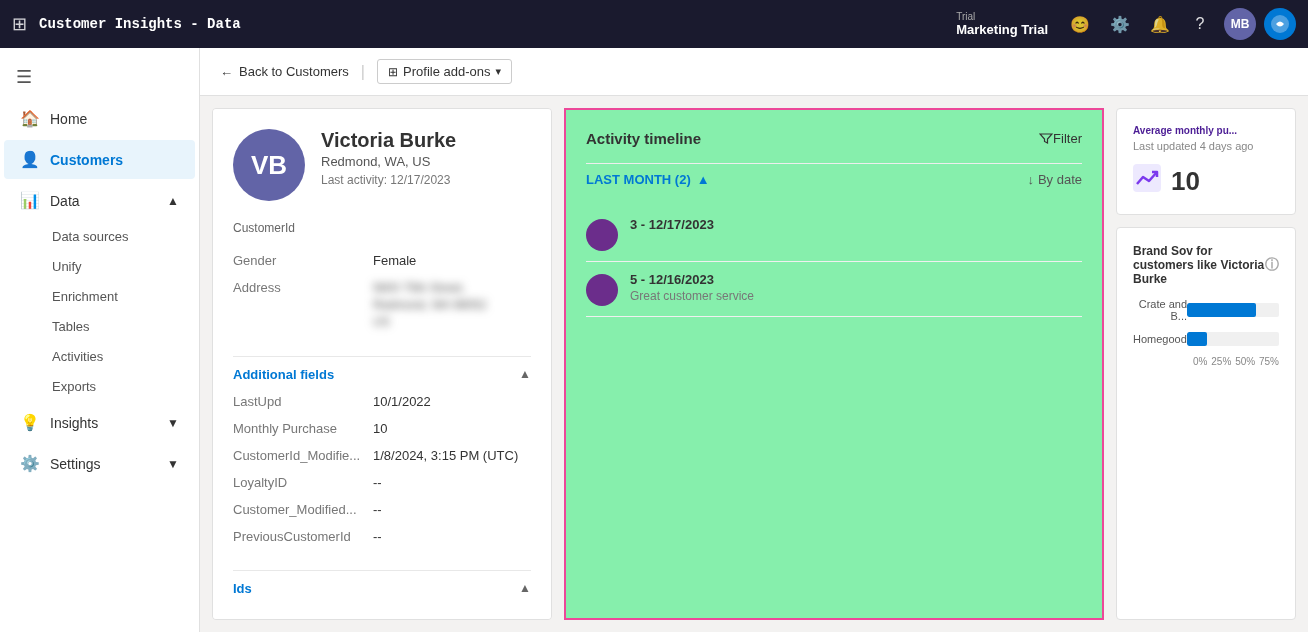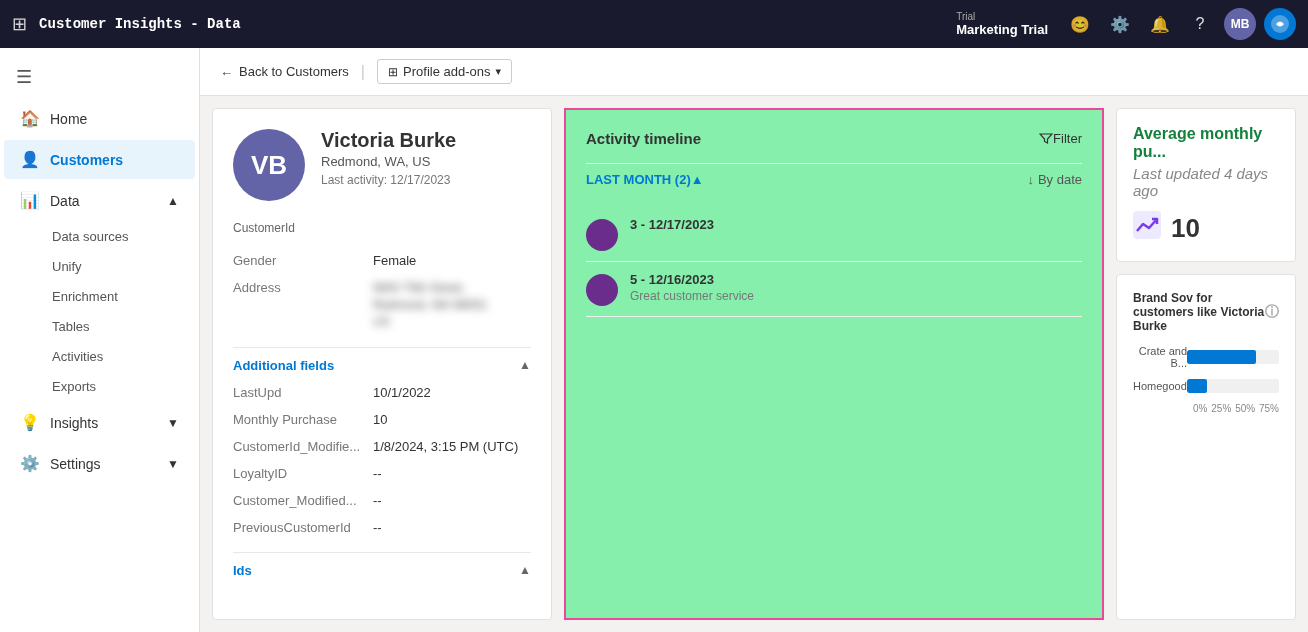--- a/index.html
+++ b/index.html
@@ -93,42 +93,42 @@
     }
     .profile-header { display: flex; align-items: flex-start; gap: 16px; margin-bottom: 20px; }
     .avatar-circle { width: 72px; height: 72px; border-radius: 50%; background: #6264a7; display: flex; align-items: center; justify-content: center; font-size: 26px; font-weight: 700; color: #fff; flex-shrink: 0; }
     .profile-name { font-size: 20px; font-weight: 700; color: #333; }
     .profile-location { font-size: 13px; color: #555; margin-top: 2px; }
     .profile-activity { font-size: 12px; color: #777; margin-top: 4px; }
     .field-label-header { font-size: 12px; color: #666; margin-bottom: 12px; }
     .field-row { display: flex; align-items: flex-start; padding: 6px 0; border-top: none; font-size: 13px; }
     .field-name { color: #777; width: 140px; flex-shrink: 0; }
     .field-value { color: #333; }
-    .section-header { display: flex; align-items: flex-start; justify-content: space-between; padding: 10px 0 6px; border-top: 1px solid #e8e8e8; margin-top: 11px; }
+    .section-header { display: flex; align-items: flex-start; justify-content: space-between; padding: 10px 0 6px; border-top: 1px solid #e8e8e8; margin-top: 20px; }
     .section-title { font-size: 13px; font-weight: 600; color: #0078d4; }
     .section-chevron { font-size: 12px; color: #666; cursor: pointer; }
     .blurred-text { filter: blur(4px); color: #555; font-size: 12px; line-height: 1.4; }
 
     
     .panel-middle {
       background: #86efac;
       border: 2px solid #ec4899;
       border-radius: 0;
       flex: 1;
       overflow-y: auto;
       padding: 20px;
     }
     .activity-header { display: flex; align-items: center; justify-content: space-between; margin-bottom: 16px; }
     .activity-title { font-size: 15px; font-weight: 600; color: #333; }
     .filter-btn { display: flex; align-items: center; gap: 0; font-size: 13px; color: #333; cursor: pointer; }
     .reviews-circle-area { display: flex; flex-direction: column; align-items: center; margin-bottom: 16px; }
     .donut-svg { width: 60px; height: 60px; }
     .reviews-label { font-size: 12px; color: #555; margin-top: 4px; }
     .timeline-filter { display: flex; align-items: center; justify-content: space-between; padding: 8px 0; border-top: 1px solid #eee; margin-bottom: 12px; }
-    .timeline-filter-left { display: flex; align-items: center; font-size: 13px; color: #0078d4; font-weight: 600; cursor: pointer; }
+    .timeline-filter-left { display: flex; align-items: center; gap: 6px; font-size: 13px; color: #0078d4; font-weight: 600; cursor: pointer; }
     .timeline-filter-right { display: flex; align-items: center; gap: 4px; font-size: 13px; color: #555; cursor: pointer; }
     .activity-entry { display: flex; align-items: flex-start; gap: 12px; padding: 10px 0; border-bottom: 1px solid #f0f0f0; }
     .activity-dot { width: 32px; height: 32px; border-radius: 50%; flex-shrink: 0; margin-top: 2px; }
     .activity-info { font-size: 13px; }
     .activity-date { font-weight: 600; color: #333; }
     .activity-desc { color: #777; font-size: 12px; margin-top: 2px; }
 
     
     .panel-right {
       width: 180px;
@@ -136,22 +136,22 @@
       display: flex;
       flex-direction: column;
       gap: 12px;
     }
     .insight-card {
       background: #fff;
       border: 1px solid #e0e0e0;
       border-radius: 4px;
       padding: 16px;
     }
-    .insight-title { font-size: 16px; font-weight: 600; color: #15803d; margin-bottom: 4px; }
-    .insight-subtitle { font-size: 15px; color: #888; margin-bottom: 12px; font-style: italic; }
+    .insight-title { font-size: 10px; font-weight: 600; color: #4c1d95; margin-bottom: 4px; }
+    .insight-subtitle { font-size: 11px; color: #888; margin-bottom: 12px; }
     .insight-value-row { display: flex; align-items: center; gap: 10px; }
     .insight-icon { font-size: 22px; color: #8b5cf6; }
     .insight-number { font-size: 26px; font-weight: 700; color: #333; }
     .brand-card { flex: 1; }
     .brand-title { font-size: 13px; font-weight: 700; color: #333; margin-bottom: 2px; display: flex; align-items: center; justify-content: space-between; }
     .brand-info-icon { font-size: 14px; color: #aaa; cursor: pointer; }
     .chart-area { margin-top: 12px; }
     .chart-row { display: flex; align-items: center; margin-bottom: 10px; }
     .chart-label { font-size: 11px; color: #555; width: 54px; text-align: right; flex-shrink: 0; }
     .chart-bar-bg { flex: 1; height: 14px; background: #f0f0f0; border-radius: 2px; overflow: hidden; }

